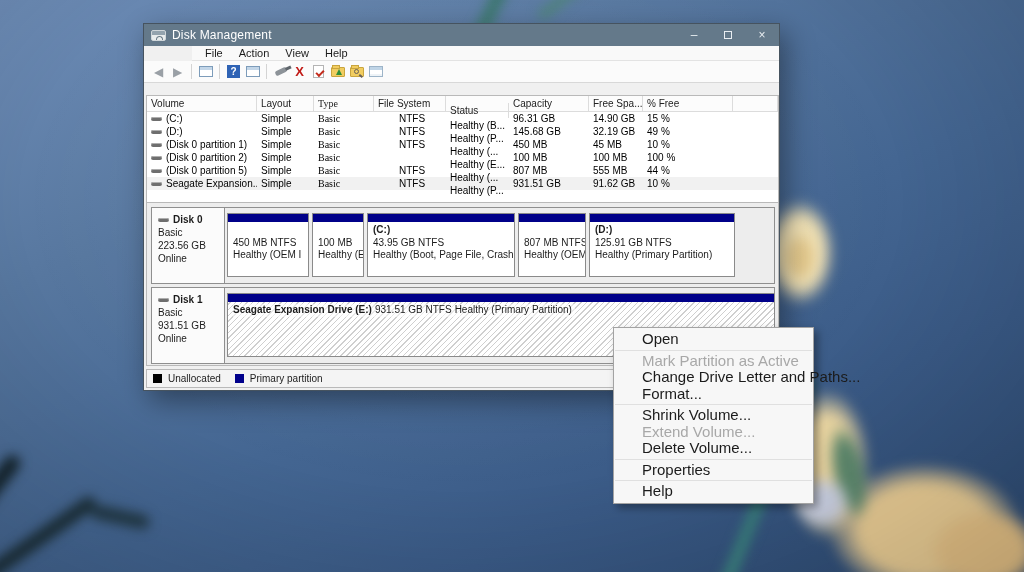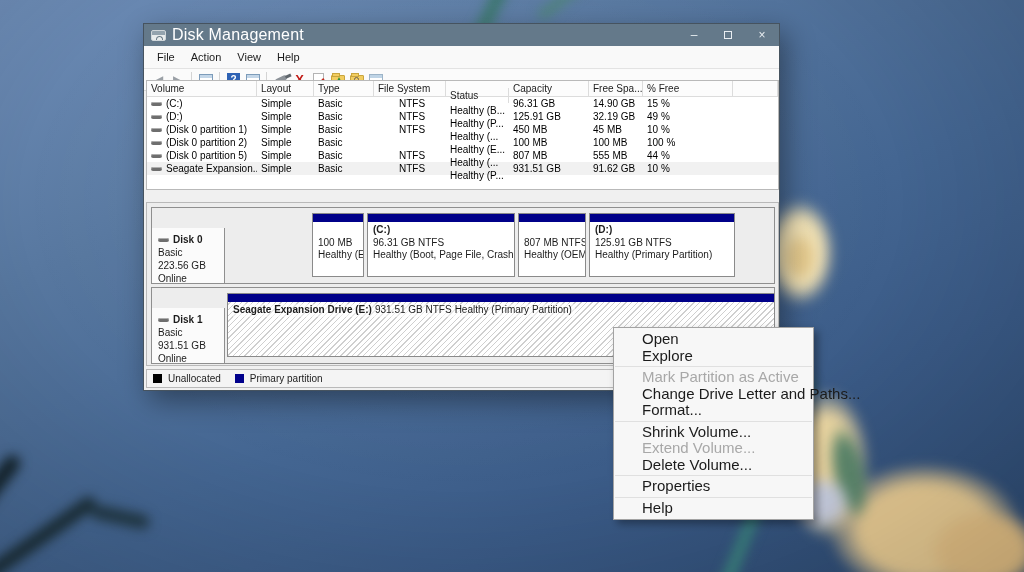--- a/index.html
+++ b/index.html
@@ -16,28 +16,28 @@
 
   
   .window { position:absolute; left:143px; top:23px; width:637px; height:368px;
     background:#f0f0f0; border:1px solid #46535f; box-shadow:6px 10px 26px rgba(0,0,0,.38); }
 
   .titlebar { height:22px; background:#64798a; display:flex; align-items:center; color:#fff; }
   .app-ico { width:15px; height:11px; margin:0 6px 0 7px; border:1px solid #cfd6da; border-radius:2px;
     background:linear-gradient(#93a3ae 0 4px,#e8eced 4px); position:relative; }
   .app-ico::after { content:""; position:absolute; left:4px; top:5px; width:5px; height:3px;
     border:1px solid #6b7c88; border-bottom:none; border-radius:5px 5px 0 0; }
-  .title-text { font-size:16px; letter-spacing:.2px; }
+  .title-text { font-size:12px; letter-spacing:.2px; }
   .tb-controls { margin-left:auto; display:flex; height:100%; }
   .tb-btn { width:34px; height:100%; display:flex; align-items:center; justify-content:center;
     color:#e8edf1; font-size:12px; line-height:1; }
   .tb-btn.max span { display:block; width:8px; height:8px; border:1px solid #e8edf1; }
 
-  .menubar { height:23px; background:#f9f9f9; border-bottom:1px solid #e3e3e3;
-    display:flex; align-items:center; padding-left:5px; }
+  .menubar { height:15px; background:#f9f9f9; border-bottom:1px solid #e3e3e3;
+    display:flex; align-items:center; padding-left:5px;margin-left:48px; }
   .menu-item { font-size:11px; color:#1b1b1b; padding:0 8px; height:100%; display:flex; align-items:center; }
 
   .toolbar { height:22px; background:#fbfbfb; border-bottom:1px solid #d8d8d8;
     display:flex; align-items:center; padding-left:5px; }
   .tb-sep { width:1px; height:15px; background:#d4d4d4; margin:0 4px; }
   .tico { width:17px; height:16px; display:flex; align-items:center; justify-content:center;
     margin:0 1px; font-size:11px; position:relative; }
   .arrow { color:#9aa0a6; font-size:12px; }
   .mini-win { width:14px; height:11px; border:1px solid #7d9cba; background:#fff;
     box-shadow:inset 0 3px 0 #c3d6e8; }
@@ -52,39 +52,39 @@
   .folder { width:14px; height:10px; background:#f2cd60; border:1px solid #c9a53e; border-radius:1px; position:relative; }
   .folder::before { content:""; position:absolute; left:0; top:-3px; width:6px; height:2px; background:#f2cd60; border:1px solid #c9a53e; }
   .up-arrow { position:absolute; left:4px; top:1px; width:0; height:0;
     border-left:3px solid transparent; border-right:3px solid transparent; border-bottom:6px solid #2f8f3a; }
   .mag { position:absolute; left:3px; top:1px; width:5px; height:5px; border:1.5px solid #6b6257; border-radius:50%; }
   .mag::after { content:""; position:absolute; left:4px; top:5px; width:4px; height:1.5px; background:#6b6257; transform:rotate(40deg); }
   .details-ico { width:14px; height:11px; background:#fff; border:1px solid #9db4c8;
     box-shadow:inset 0 3px 0 #bfd4e6, inset 0 -2px 0 #eef3f7; }
 
   
-  .list-panel { position:absolute; left:2px; top:56px; width:633px; height:110px;
+  .list-panel { position:absolute; left:2px; top:71px; width:633px; height:110px;
     background:#fff; border:1px solid #b9b9b9; overflow:hidden; }
   .lrow { display:flex; align-items:center; height:13px; }
   .lheader { height:16px; border-bottom:1px solid #dcdcdc; background:#fcfcfc; }
   .lheader .vc { height:100%; display:flex; align-items:center; border-right:1px solid #dcdcdc; color:#222; }
   .vc { font-size:10px; padding-left:4px; white-space:nowrap; overflow:hidden; flex:none; }
-  .w-vol{width:110px;} .w-lay{width:57px;} .w-typ{width:60px;} .w-fs{width:72px;text-align:center;}
+  .w-vol{width:110px;} .w-lay{width:57px;} .w-typ{width:60px;font-family:Liberation Serif, serif;} .w-fs{width:72px;text-align:center;}
   .w-st{width:63px;margin-top:13px;} .w-cap{width:80px;} .w-free{width:54px;} .w-pct{width:90px;} .w-fill{flex:1;}
   .drive-ico { display:inline-block; width:11px; height:4px; background:#6e6e6e; border-radius:2px;
     margin-right:4px; vertical-align:middle; box-shadow:inset 0 1px 0 #aeaeae; }
   .row-selected { background:#f1f1f1; }
 
   
   .graph-panel { position:absolute; left:2px; top:178px; width:633px; height:164px;
     background:#ededed; border:1px solid #b9b9b9; }
   .disk-row { position:absolute; left:4px; width:624px; height:77px; border:1px solid #8f8f8f;
     display:flex; background:#ededed; }
   .disk-label { width:73px; background:#fbfbfb; border-right:1px solid #8f8f8f;
-    padding:5px 0 0 6px; font-size:10px; color:#1c1c1c; line-height:13px;margin-top:20px; }
+    padding:5px 0 0 6px; font-size:10px; color:#1c1c1c; line-height:13px; }
   .disk-label .dname { font-weight:bold; }
   .parts { position:relative; flex:1; }
   .part { position:absolute; top:5px; height:64px; background:#fff; border:1px solid #8a8a8a; overflow:hidden; }
   .pbar { height:8px; background:#000089; }
   .ptxt { font-size:10px; line-height:12.5px; padding:2px 0 0 5px; color:#1c1c1c; white-space:nowrap; }
   .ptitle { font-weight:bold; min-height:12.5px; }
   .part.hatched { background:repeating-linear-gradient(135deg,#ffffff 0 3px,#cfcfcf 3px 4px); }
   .part.hatched .ptxt { background:transparent; }
   .part.hatched .ptitle, .part.hatched .pline { background:rgba(255,255,255,.55); display:inline-block; padding-right:3px; }
 
@@ -210,21 +210,21 @@
         <span class="vc w-cap">96.31 GB</span>
         <span class="vc w-free">14.90 GB</span>
         <span class="vc w-pct">15 %</span>
       </div>
       <div class="lrow">
         <span class="vc w-vol"><span class="drive-ico"></span><span>(D:)</span></span>
         <span class="vc w-lay">Simple</span>
         <span class="vc w-typ">Basic</span>
         <span class="vc w-fs">NTFS</span>
         <span class="vc w-st">Healthy (P...</span>
-        <span class="vc w-cap">125.91 GB</span>
+        <span class="vc w-cap">145.68 GB</span>
         <span class="vc w-free">32.19 GB</span>
         <span class="vc w-pct">49 %</span>
       </div>
       <div class="lrow">
         <span class="vc w-vol"><span class="drive-ico"></span><span>(Disk 0 partition 1)</span></span>
         <span class="vc w-lay">Simple</span>
         <span class="vc w-typ">Basic</span>
         <span class="vc w-fs">NTFS</span>
         <span class="vc w-st">Healthy (...</span>
         <span class="vc w-cap">450 MB</span>
@@ -266,33 +266,41 @@
     <div class="graph-panel">
 
       <div class="disk-row" style="top:4px;">
         <div class="disk-label">
           <div class="dname"><span class="drive-ico"></span><span>Disk 0</span></div>
           <div>Basic</div>
           <div>223.56 GB</div>
           <div>Online</div>
         </div>
         <div class="parts">
+          <div class="part" style="left:2px;width:82px;">
+            <div class="pbar"></div>
+            <div class="ptxt">
+                <div class="ptitle"></div>
+                <div class="pline">450 MB NTFS</div>
+                <div class="pline">Healthy (OEM I</div>
+              </div>
+          </div>
           <div class="part" style="left:87px;width:52px;">
             <div class="pbar"></div>
             <div class="ptxt">
                 <div class="ptitle"></div>
                 <div class="pline">100 MB</div>
                 <div class="pline">Healthy (E</div>
               </div>
           </div>
           <div class="part" style="left:142px;width:148px;">
             <div class="pbar"></div>
             <div class="ptxt">
                 <div class="ptitle">(C:)</div>
-                <div class="pline">96.31 GB NTFS</div>
+                <div class="pline">43.95 GB NTFS</div>
                 <div class="pline">Healthy (Boot, Page File, Crash</div>
               </div>
           </div>
           <div class="part" style="left:293px;width:68px;">
             <div class="pbar"></div>
             <div class="ptxt">
                 <div class="ptitle"></div>
                 <div class="pline">807 MB NTFS</div>
                 <div class="pline">Healthy (OEM Pa</div>
               </div>
@@ -329,21 +337,20 @@
       <span class="sq sq-unalloc"></span>
       <span class="legend-lab">Unallocated</span>
       <span class="sq sq-primary"></span>
       <span class="legend-lab">Primary partition</span>
     </div>
 
   </div>
 
   <div class="ctx-menu">
     <div class="cm-item">Open</div>
-    <div class="cm-item">Explore</div>
     <div class="cm-sep"></div>
     <div class="cm-item disabled">Mark Partition as Active</div>
     <div class="cm-item">Change Drive Letter and Paths...</div>
     <div class="cm-item">Format...</div>
     <div class="cm-sep"></div>
     <div class="cm-item">Shrink Volume...</div>
     <div class="cm-item disabled">Extend Volume...</div>
     <div class="cm-item">Delete Volume...</div>
     <div class="cm-sep"></div>
     <div class="cm-item">Properties</div>

